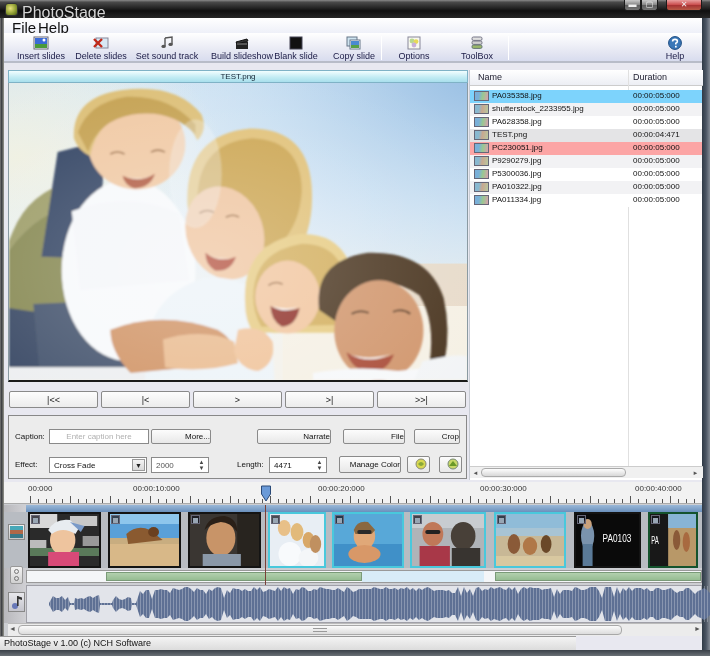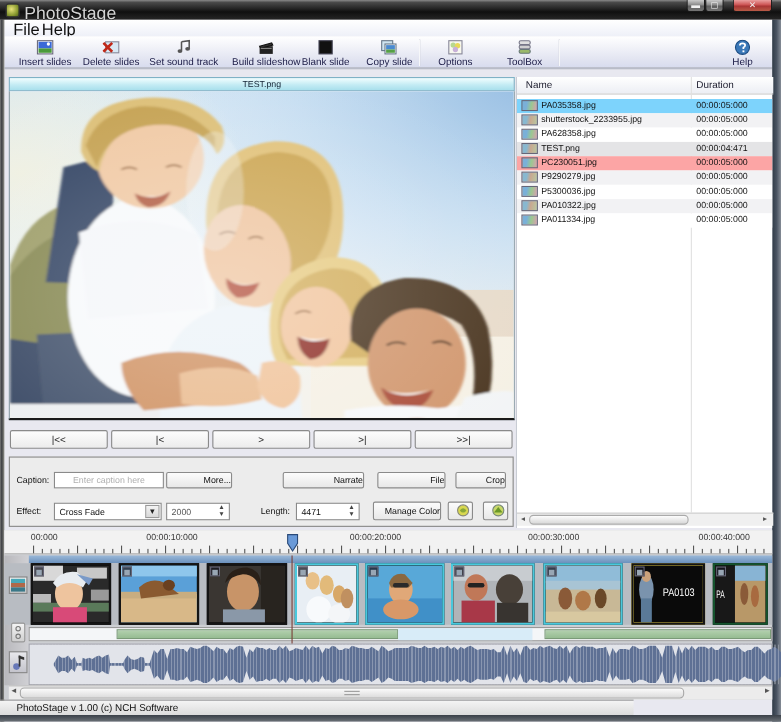--- a/index.html
+++ b/index.html
@@ -40,21 +40,21 @@
 #flist{left:469px;top:70px;width:233px;height:410px;background:#fff;border-left:1px solid #c8ccd4}
 #fhead{position:absolute;left:0;top:0;width:233px;height:16px;background:linear-gradient(#ffffff,#eceef4);border-bottom:1px solid #ccc;font-size:9px;color:#223}
 .frow{position:absolute;left:0;width:232px;height:13px;font-size:8px;color:#111;white-space:nowrap}
 .frow .nm{position:absolute;left:22px;top:1px}
 .frow .du{position:absolute;left:163px;top:1px}
 .fico{position:absolute;left:4px;top:1px;width:15px;height:10px;background:linear-gradient(100deg,#7ab0d8 30%,#9ac890 60%,#d8a0b0);border:1px solid #667}
 .frow:nth-child(even) .fico{background:linear-gradient(100deg,#88b8d0 30%,#c8a890 55%,#b8c8a0)}
 
 #tl{left:4px;top:482px;width:698px;height:154px;background:#ccced2}
 #ruler{position:absolute;left:0;top:0;width:698px;height:22px;background:#f2f2f2;border-bottom:1px solid #aaa;font-size:8px;color:#333}
-#statusbar{left:0px;top:636px;width:576px;height:14px;background:linear-gradient(#f4f4f4,#dcdcdc);font-size:9px;color:#111;padding-left:15px;border-top:1px solid #999;line-height:13px}
+#statusbar{left:0px;top:636px;width:576px;height:14px;background:linear-gradient(#f4f4f4,#dcdcdc);font-size:9px;color:#111;padding-left:4px;border-top:1px solid #999;line-height:13px}
 </style></head>
 <body>
 <div id="win">
   <div id="titlebar" class="abs"></div>
   <div id="appicon" class="abs"></div>
   <div id="apptitle" class="abs">PhotoStage</div>
   <div id="btnmin" class="abs winbtn">
       <div class="glyph">▬</div>
     </div>
   <div id="btnmax" class="abs winbtn">
@@ -463,21 +463,21 @@
             <rect width="76" height="52" fill="#c8b896"></rect>
             <rect y="0" width="76" height="16" fill="#90bcd8"></rect>
             <rect y="14" width="76" height="8" fill="#a8c4d4"></rect>
             <ellipse cx="20" cy="30" rx="7" ry="10" fill="#8a5a38"></ellipse>
             <ellipse cx="38" cy="32" rx="8" ry="9" fill="#b07848"></ellipse>
             <ellipse cx="56" cy="30" rx="6" ry="9" fill="#6a4828"></ellipse>
             <rect y="42" width="76" height="10" fill="#d8c8a0"></rect>
           </svg><div style="position:absolute;left:1px;top:1px;width:9px;height:9px;background:rgba(20,20,30,0.75);border:1px solid #667">
             <div style="width:5px;height:5px;margin:2px auto;background:#98a6b4"></div>
           </div></div>
-        <div style="position:absolute;left:570px;top:0;width:67px;height:56px;border:2px solid #141414;background:#fde047"><svg width="100%" height="100%" viewBox="0 0 76 52" preserveAspectRatio="none">
+        <div style="position:absolute;left:570px;top:0;width:67px;height:56px;border:2px solid #141414;background:#22c55e"><svg width="100%" height="100%" viewBox="0 0 76 52" preserveAspectRatio="none">
             <rect width="76" height="52" fill="#0a0a0a"></rect>
             <ellipse cx="14" cy="22" rx="8" ry="14" fill="#7a93ad"></ellipse>
             <rect x="8" y="30" width="12" height="22" fill="#5a7a98"></rect>
             <ellipse cx="14" cy="10" rx="5" ry="5" fill="#caa27c"></ellipse>
             <text x="32" y="28" font-size="10" fill="#fff" font-family="Liberation Sans">PA0103</text>
           </svg><div style="position:absolute;left:1px;top:1px;width:9px;height:9px;background:rgba(20,20,30,0.75);border:1px solid #667">
             <div style="width:5px;height:5px;margin:2px auto;background:#98a6b4"></div>
           </div></div>
         <div style="position:absolute;left:644px;top:0;width:50px;height:56px;border:2px solid #14532d;background:#000"><svg width="100%" height="100%" viewBox="0 0 76 52" preserveAspectRatio="none">
             <rect width="76" height="52" fill="#181818"></rect>

